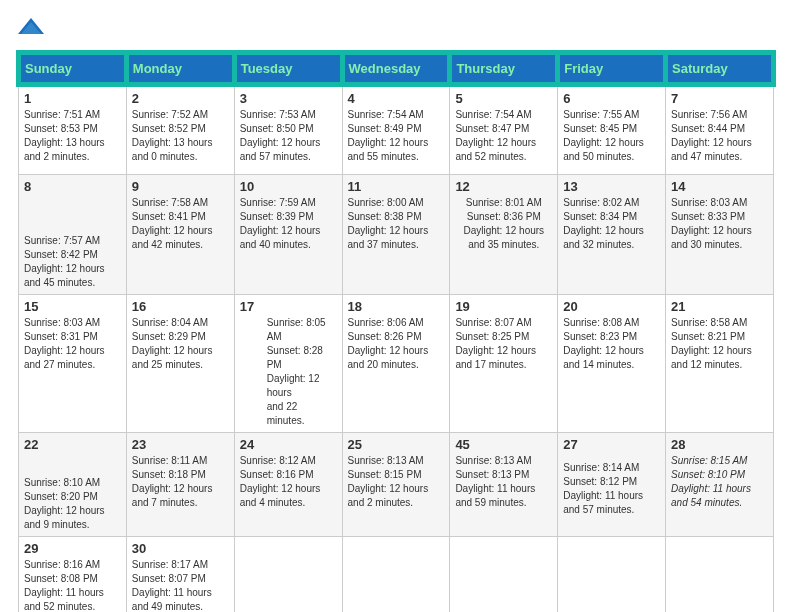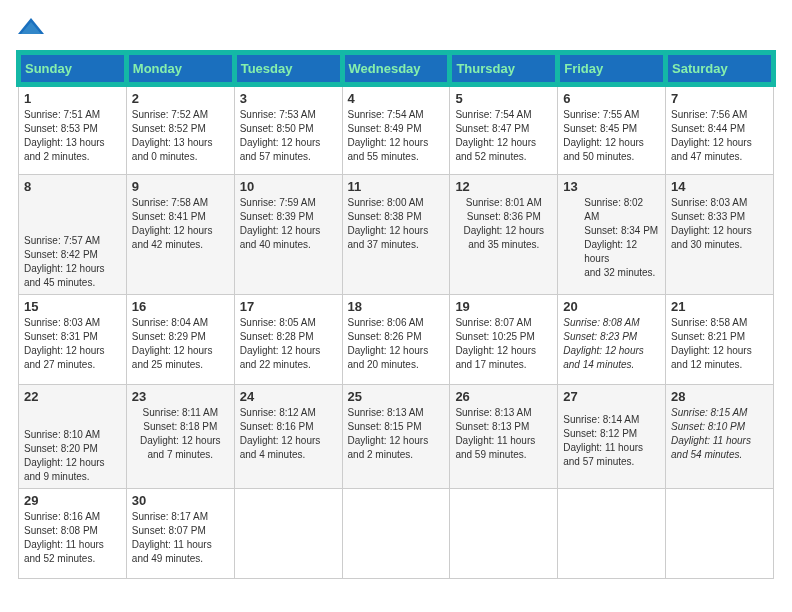--- a/index.html
+++ b/index.html
@@ -202,21 +202,21 @@
         </td>
         <td>
           <div class="day-num">12</div>
           <div class="day-info" style="white-space: pre-line; text-align: center;">Sunrise: 8:01 AM
 Sunset: 8:36 PM
 Daylight: 12 hours
 and 35 minutes.</div>
         </td>
         <td>
           <div class="day-num">13</div>
-          <div class="day-info" style="white-space: pre-line; margin-left: 21px;">Sunrise: 8:02 AM
+          <div class="day-info" style="white-space: pre-line;">Sunrise: 8:02 AM
 Sunset: 8:34 PM
 Daylight: 12 hours
 and 32 minutes.</div>
         </td>
         <td>
           <div class="day-num">14</div>
           <div class="day-info" style="white-space: pre-line;">Sunrise: 8:03 AM
 Sunset: 8:33 PM
 Daylight: 12 hours
 and 30 minutes.</div>
@@ -232,42 +232,42 @@
         </td>
         <td>
           <div class="day-num">16</div>
           <div class="day-info" style="white-space: pre-line;">Sunrise: 8:04 AM
 Sunset: 8:29 PM
 Daylight: 12 hours
 and 25 minutes.</div>
         </td>
         <td>
           <div class="day-num">17</div>
-          <div class="day-info" style="white-space: pre-line;">Sunrise: 8:05 AM
+          <div class="day-info" style="white-space: pre-line; margin-left: 27px;">Sunrise: 8:05 AM
 Sunset: 8:28 PM
 Daylight: 12 hours
 and 22 minutes.</div>
         </td>
         <td>
           <div class="day-num">18</div>
           <div class="day-info" style="white-space: pre-line;">Sunrise: 8:06 AM
 Sunset: 8:26 PM
 Daylight: 12 hours
 and 20 minutes.</div>
         </td>
         <td>
           <div class="day-num">19</div>
           <div class="day-info" style="white-space: pre-line;">Sunrise: 8:07 AM
-Sunset: 10:25 PM
+Sunset: 8:25 PM
 Daylight: 12 hours
 and 17 minutes.</div>
         </td>
         <td>
           <div class="day-num">20</div>
-          <div class="day-info" style="white-space: pre-line; font-style: italic;">Sunrise: 8:08 AM
+          <div class="day-info" style="white-space: pre-line;">Sunrise: 8:08 AM
 Sunset: 8:23 PM
 Daylight: 12 hours
 and 14 minutes.</div>
         </td>
         <td>
           <div class="day-num">21</div>
           <div class="day-info" style="white-space: pre-line;">Sunrise: 8:58 AM
 Sunset: 8:21 PM
 Daylight: 12 hours
 and 12 minutes.</div>
@@ -276,41 +276,41 @@
       <tr>
         <td>
           <div class="day-num">22</div>
           <div class="day-info" style="white-space: pre-line; margin-top: 24px;">Sunrise: 8:10 AM
 Sunset: 8:20 PM
 Daylight: 12 hours
 and 9 minutes.</div>
         </td>
         <td>
           <div class="day-num">23</div>
-          <div class="day-info" style="white-space: pre-line; text-align: center;">Sunrise: 8:11 AM
+          <div class="day-info" style="white-space: pre-line;">Sunrise: 8:11 AM
 Sunset: 8:18 PM
 Daylight: 12 hours
 and 7 minutes.</div>
         </td>
         <td>
           <div class="day-num">24</div>
           <div class="day-info" style="white-space: pre-line;">Sunrise: 8:12 AM
 Sunset: 8:16 PM
 Daylight: 12 hours
 and 4 minutes.</div>
         </td>
         <td>
           <div class="day-num">25</div>
           <div class="day-info" style="white-space: pre-line;">Sunrise: 8:13 AM
 Sunset: 8:15 PM
 Daylight: 12 hours
 and 2 minutes.</div>
         </td>
         <td>
-          <div class="day-num">26</div>
+          <div class="day-num">45</div>
           <div class="day-info" style="white-space: pre-line;">Sunrise: 8:13 AM
 Sunset: 8:13 PM
 Daylight: 11 hours
 and 59 minutes.</div>
         </td>
         <td>
           <div class="day-num">27</div>
           <div class="day-info" style="white-space: pre-line; margin-top: 9px;">Sunrise: 8:14 AM
 Sunset: 8:12 PM
 Daylight: 11 hours

